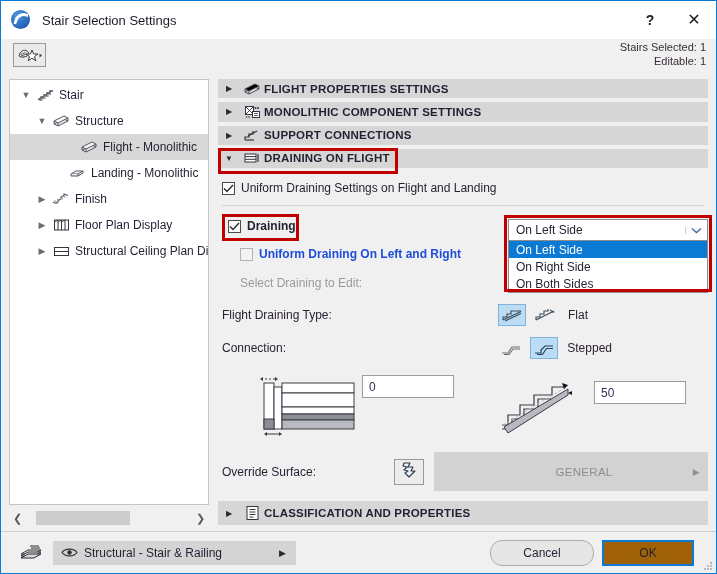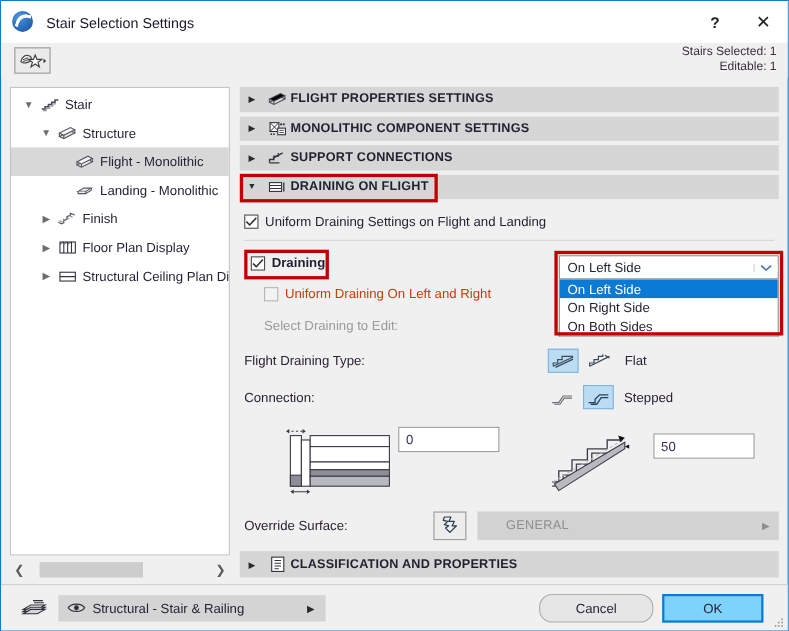--- a/index.html
+++ b/index.html
@@ -123,21 +123,21 @@
 
   .row { display:flex; align-items:center; position:relative; }
   .cbx {
     width:13px; height:13px; border:1px solid #4b4b4b; background:#fff;
     display:inline-flex; align-items:center; justify-content:center;
     flex:0 0 13px;
   }
   .cbx.disabled { border-color:#b4b4b4; background:#f3f3f3; }
   .cbx svg { display:block; }
   .cb-label { margin-left:6px; font-size:12px; }
-  .cb-label.dim { color:#c2410c; }
+  .cb-label.dim { color:#1d4ed8;font-weight:bold; }
   .lbl { font-size:12px; color:#2b2233; }
   .lbl.dim { color:#9a9a9a; }
 
   .draining-hl {
     position:absolute; left:-6px; top:-5px; width:77px; height:27px;
     border:3px solid #c00000; pointer-events:none;
   }
 
   
   .dd-wrap { position:absolute; right:0; top:0; width:200px; z-index:30; }
@@ -171,23 +171,23 @@
   .numfield {
     width:92px; height:23px; border:1px solid #9d9d9d; background:#fff;
     display:flex; align-items:center; padding-left:6px; font-size:12px; color:#3b2a55;
   }
 
   .os-btn {
     width:30px; height:26px; border:1px solid #9a9a9a; background:#ececec;
     display:flex; align-items:center; justify-content:center;
   }
   .os-field {
-    flex:1 1 auto; height:26px; background:#d2d2d2;
+    flex:1 1 auto; height:39px; background:#d2d2d2;
     display:flex; align-items:center; position:relative;
-    margin-left:10px; color:#8e8e8e; font-size:11.5px; letter-spacing:.3px;
+    margin-left:10px; color:#8e8e8e; font-size:11.5px; letter-spacing:.3px;justify-content:center;
   }
   .os-field .t { padding-left:26px; }
   .os-field .tri { position:absolute; right:8px; color:#8e8e8e; font-size:9px; }
 
   
   .footer {
     flex:0 0 42px; height:42px; display:flex; align-items:center;
     padding:0 22px 0 10px; border-top:1px solid #d0d0d0; background:#f0f0f0;
     position:relative; margin-top:2px;
   }
@@ -196,21 +196,21 @@
     display:flex; align-items:center; margin-left:10px; position:relative; font-size:12px;
   }
   .layer-combo .eye { margin-left:8px; display:flex; align-items:center; }
   .layer-combo .lt { margin-left:6px; }
   .layer-combo .tri { position:absolute; right:10px; font-size:9px; color:#2b2b2b; }
   .btn {
     height:26px; border:1px solid #adadad; background:#e6e6e6;
     display:flex; align-items:center; justify-content:center; font-size:12px;
   }
   .btn.cancel { width:104px; margin-left:auto;border-radius:12px; }
-  .btn.ok { width:92px; margin-left:8px; border:2px solid #0a7ad4; background:#7dd3fc; }
+  .btn.ok { width:92px; margin-left:8px; border:2px solid #0a7ad4; background:#a16207; }
   .grip { position:absolute; right:3px; bottom:3px; width:10px; height:10px; }
 </style>
 </head>
 <body>
 
 <div class="window">
 
   <div class="titlebar">
     <div class="app-icon">
       <div class="ball"></div>
@@ -263,21 +263,21 @@
           <span class="ticon">
             <svg width="18" height="14" viewBox="0 0 18 14">
                 <path d="M2 10 L6 12 L16 7 L12 5 Z" fill="#ededf0" stroke="#55555f" stroke-width="1"></path>
                 <path d="M2 7 L6 9 L16 4 L12 2 Z" fill="#f7f7f9" stroke="#55555f" stroke-width="1"></path>
                 <path d="M2 7 L2 10 M6 9 L6 12 M16 4 L16 7" stroke="#55555f" stroke-width="1"></path>
               </svg>
           </span>
           <span class="tlabel">Structure</span>
         </div>
 
-        <div class="tnode selected" style="padding-left:40px;">
+        <div class="tnode selected" style="padding-left:52px;">
           <span class="twist"></span>
           <span class="ticon">
             <svg width="18" height="14" viewBox="0 0 18 14">
                 <path d="M2 10 L6 12 L16 7 L12 5 Z" fill="#e7e7ea" stroke="#55555f" stroke-width="1"></path>
                 <path d="M2 7 L6 9 L16 4 L12 2 Z" fill="#f4f4f6" stroke="#55555f" stroke-width="1"></path>
                 <path d="M2 7 L2 10 M6 9 L6 12 M16 4 L16 7" stroke="#55555f" stroke-width="1"></path>
               </svg>
           </span>
           <span class="tlabel">Flight - Monolithic</span>
         </div>

